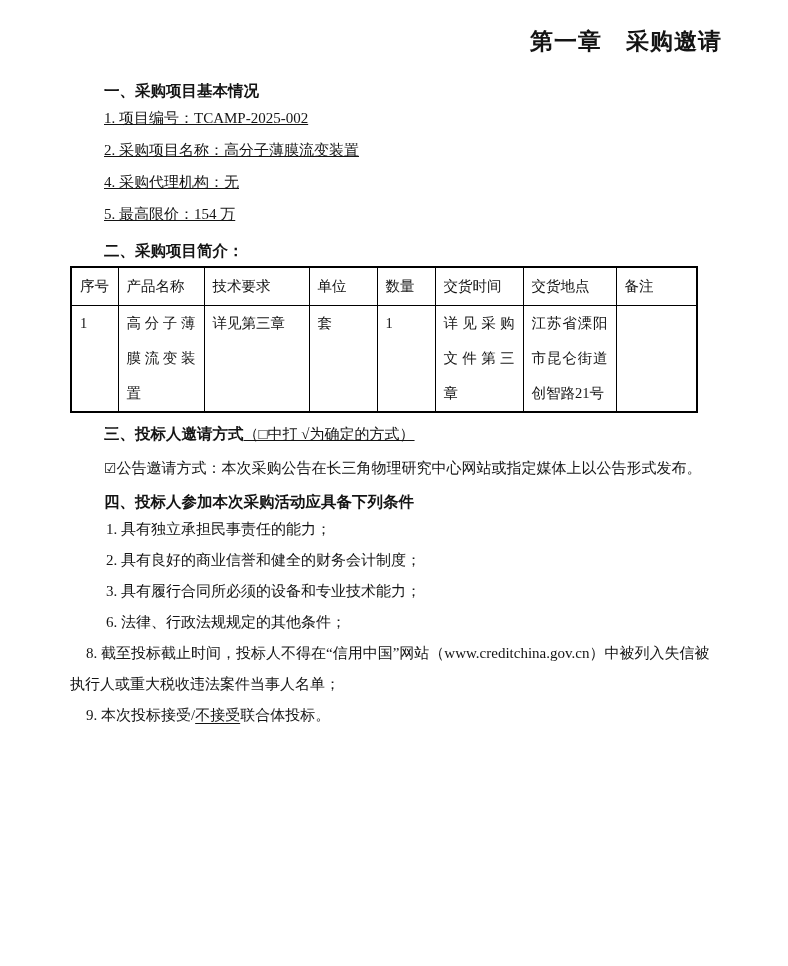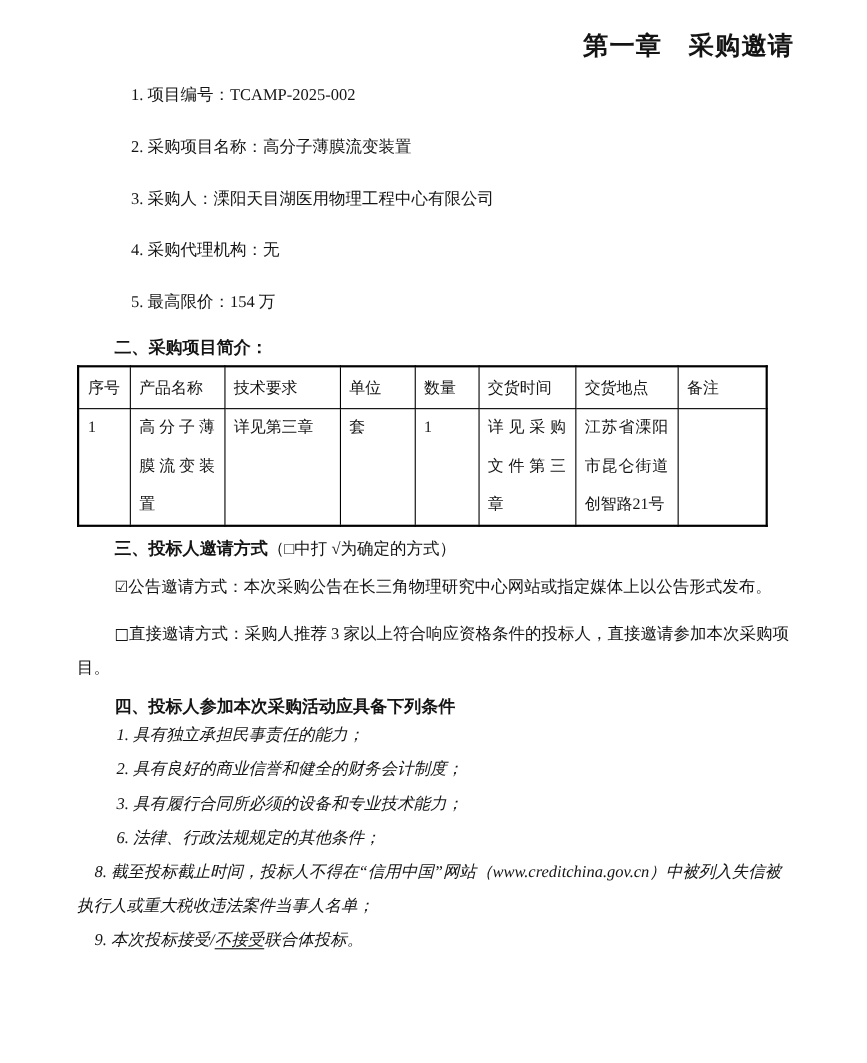--- a/index.html
+++ b/index.html
@@ -30,30 +30,32 @@
     font-weight: bold;
     font-size: 15.5px;
     line-height: 22px;
     margin: 0;
     padding-left: 34px;
   }
   .sec-h .h-note {
     font-family: "Liberation Serif", "DejaVu Serif", serif;
     font-weight: normal;
     font-size: 15px;
+    text-decoration: underline;
   }
   .mt-basic  { margin-top: 24px; }
   .mt-intro  { margin-top: 10px; }
   .mt-invite { margin-top: 10px; }
   .mt-cond   { margin-top: 8px; font-family: Liberation Mono, monospace; }
 
   .s1-item {
-    margin: 15px;
+    margin: 0;
     line-height: 32px;
     padding-left: 34px;
+    text-decoration: underline;
   }
 
   table.summary {
     margin-top: 4px;
     width: 626px;
     border-collapse: collapse;
     table-layout: fixed;
     border: 2px solid #000;
     font-size: 14.5px;
   }
@@ -85,39 +87,38 @@
 
   .cbx {
     font-family: "DejaVu Sans", "Liberation Sans", sans-serif;
     font-size: 14px;
   }
 
   .s4-item {
     margin: 0;
     line-height: 31px;
     text-indent: 36px;
-    font-style: italic;
   }
   .s4-item.indent-sm { text-indent: 16px; }
 
   .uline {
     text-decoration: underline;
     text-underline-offset: 3px;
   }
 </style>
 </head>
 <body>
 
 <div class="page">
 
   <h1 class="doc-title">第一章　采购邀请</h1>
 
+  <h2 class="sec-h mt-basic">一、采购项目基本情况</h2>
   <p class="s1-item">1. 项目编号：TCAMP-2025-002</p>
   <p class="s1-item">2. 采购项目名称：高分子薄膜流变装置</p>
-  <p class="s1-item">3. 采购人：溧阳天目湖医用物理工程中心有限公司</p>
   <p class="s1-item">4. 采购代理机构：无</p>
   <p class="s1-item">5. 最高限价：154 万</p>
 
   <h2 class="sec-h mt-intro">二、采购项目简介：</h2>
 
   <table class="summary">
     <colgroup>
       <col style="width:47px">
         <col style="width:86px">
         <col style="width:105px">
@@ -150,21 +151,20 @@
         <td>江苏省溧阳市昆仑街道创智路21号</td>
         <td></td>
       </tr>
     </tbody>
   </table>
 
   <h2 class="sec-h mt-invite"><span>三、投标人邀请方式</span><span class="h-note">（□中打 √为确定的方式）</span></h2>
 
   <p class="para gap-sm"><span class="cbx">☑</span><span>公告邀请方式：本次采购公告在长三角物理研究中心网站或指定媒体上以公告形式发布。</span></p>
 
-  <p class="para gap-md"><span class="cbx">□</span><span>直接邀请方式：采购人推荐 3 家以上符合响应资格条件的投标人，直接邀请参加本次采购项目。</span></p>
 
   <h2 class="sec-h mt-cond">四、投标人参加本次采购活动应具备下列条件</h2>
   <p class="s4-item">1. 具有独立承担民事责任的能力；</p>
   <p class="s4-item">2. 具有良好的商业信誉和健全的财务会计制度；</p>
   <p class="s4-item">3. 具有履行合同所必须的设备和专业技术能力；</p>
   <p class="s4-item">6. 法律、行政法规规定的其他条件；</p>
   <p class="s4-item indent-sm">8. 截至投标截止时间，投标人不得在“信用中国”网站（www.creditchina.gov.cn）中被列入失信被执行人或重大税收违法案件当事人名单；</p>
   <p class="s4-item indent-sm"><span>9. 本次投标接受/</span><span class="uline">不接受</span><span>联合体投标。</span></p>
 
 </div>

